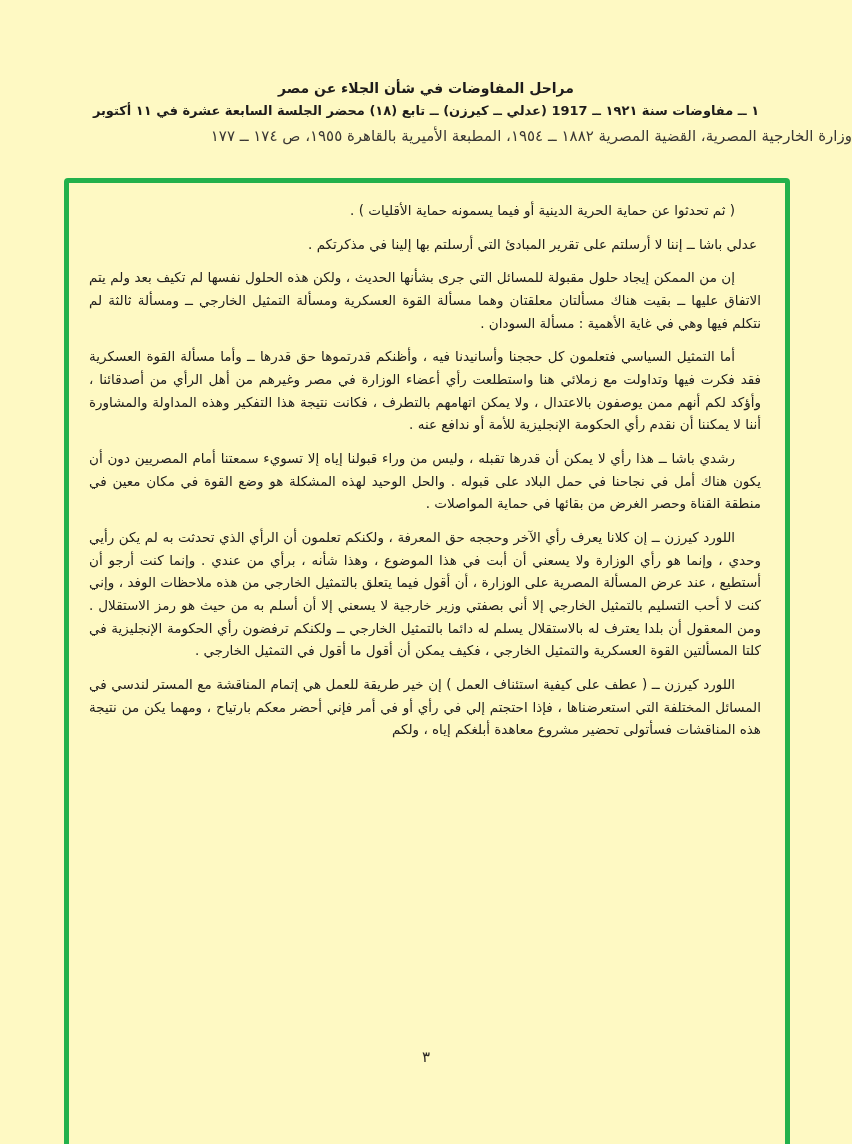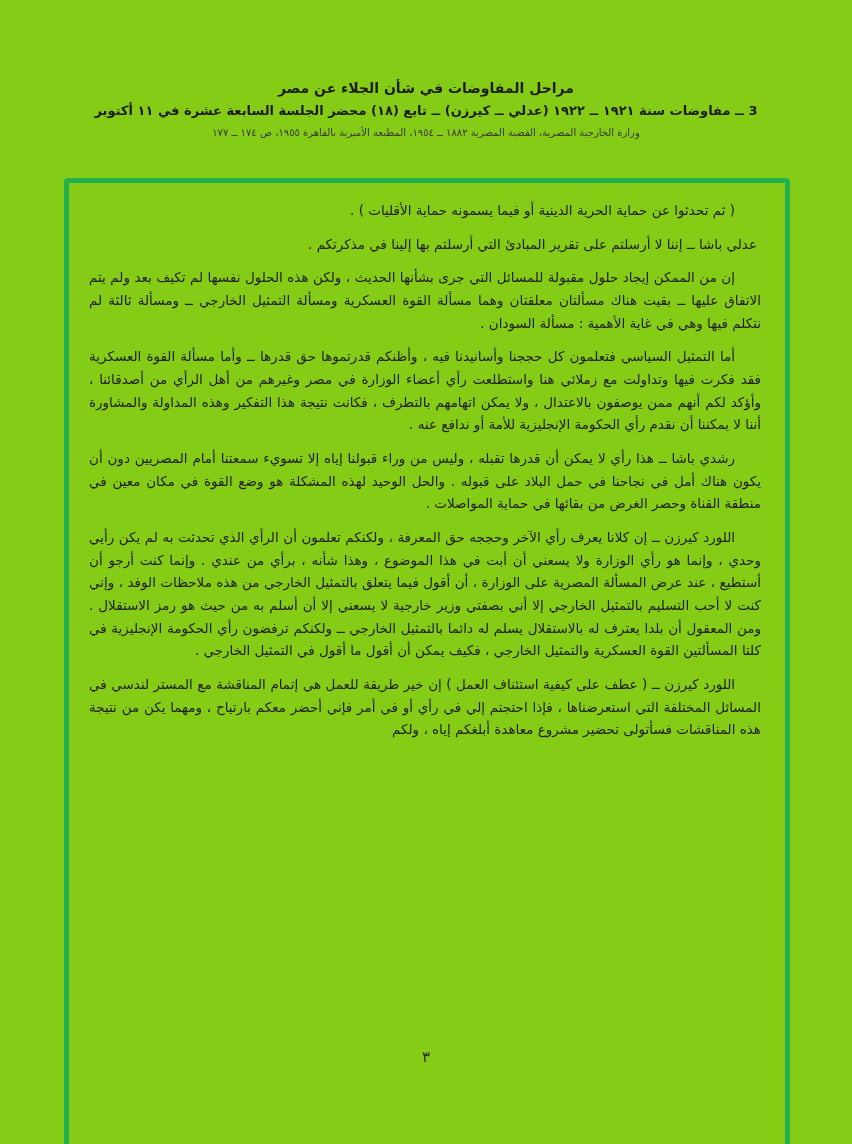--- a/index.html
+++ b/index.html
@@ -8,44 +8,45 @@
     height: 1144px;
     background: #ffffff;
     font-family: "DejaVu Sans", sans-serif;
     color: #1e1c1a;
     position: relative;
     overflow: hidden;
   }
   .page {
     position: absolute;
     inset: 0;
-    background: #84cc16;
+    background: #fef9c3;
   }
   .doc-header {
     position: absolute;
     top: 80px;
     left: 0;
     right: 0;
     text-align: center;
     direction: rtl;
   }
   .doc-title {
     font-size: 14px;
     font-weight: bold;
     letter-spacing: 0.2px;
   }
   .doc-subtitle {
     font-size: 13px;
     font-weight: bold;
     margin-top: 7px;
   }
   .doc-source {
-    font-size: 10px;
+    font-size: 15px;
     margin-top: 9px;
     color: #3a3733;
+    text-align: right;
   }
   .highlight-box {
     position: absolute;
     left: 64px;
     top: 178px;
     width: 726px;
     height: 1008px;
     box-sizing: border-box;
     border: 5px solid var(--highlight, #22b14c);
     border-radius: 4px;
@@ -73,21 +74,21 @@
     color: #2a2723;
   }
 </style>
 </head>
 <body>
 
 <div class="page">
 
   <header class="doc-header">
     <div class="doc-title">مراحل المفاوضات في شأن الجلاء عن مصر</div>
-    <div class="doc-subtitle">3 ــ مفاوضات سنة ١٩٢١ ــ ١٩٢٢ (عدلي ــ كيرزن) ــ تابع (١٨) محضر الجلسة السابعة عشرة في ١١ أكتوبر</div>
+    <div class="doc-subtitle">١ ــ مفاوضات سنة ١٩٢١ ــ 1917 (عدلي ــ كيرزن) ــ تابع (١٨) محضر الجلسة السابعة عشرة في ١١ أكتوبر</div>
     <div class="doc-source">وزارة الخارجية المصرية، القضية المصرية ١٨٨٢ ــ ١٩٥٤، المطبعة الأميرية بالقاهرة ١٩٥٥، ص ١٧٤ ــ ١٧٧</div>
   </header>
 
   <div class="highlight-box">
     <p class="para">( ثم تحدثوا عن حماية الحرية الدينية أو فيما يسمونه حماية الأقليات ) .</p>
     <p class="para no-indent">عدلي باشا ــ إننا لا أرسلتم على تقرير المبادئ التي أرسلتم بها إلينا في مذكرتكم .</p>
     <p class="para">إن من الممكن إيجاد حلول مقبولة للمسائل التي جرى بشأنها الحديث ، ولكن هذه الحلول نفسها لم تكيف بعد ولم يتم الاتفاق عليها ــ بقيت هناك مسألتان معلقتان وهما مسألة القوة العسكرية ومسألة التمثيل الخارجي ــ ومسألة ثالثة لم نتكلم فيها وهي في غاية الأهمية : مسألة السودان .</p>
     <p class="para">أما التمثيل السياسي فتعلمون كل حججنا وأسانيدنا فيه ، وأظنكم قدرتموها حق قدرها ــ وأما مسألة القوة العسكرية فقد فكرت فيها وتداولت مع زملائي هنا واستطلعت رأي أعضاء الوزارة في مصر وغيرهم من أهل الرأي من أصدقائنا ، وأؤكد لكم أنهم ممن يوصفون بالاعتدال ، ولا يمكن اتهامهم بالتطرف ، فكانت نتيجة هذا التفكير وهذه المداولة والمشاورة أننا لا يمكننا أن نقدم رأي الحكومة الإنجليزية للأمة أو ندافع عنه .</p>
     <p class="para">رشدي باشا ــ هذا رأي لا يمكن أن قدرها تقبله ، وليس من وراء قبولنا إياه إلا تسويء سمعتنا أمام المصريين دون أن يكون هناك أمل في نجاحنا في حمل البلاد على قبوله . والحل الوحيد لهذه المشكلة هو وضع القوة في مكان معين في منطقة القناة وحصر الغرض من بقائها في حماية المواصلات .</p>
     <p class="para">اللورد كيرزن ــ إن كلانا يعرف رأي الآخر وحججه حق المعرفة ، ولكنكم تعلمون أن الرأي الذي تحدثت به لم يكن رأيي وحدي ، وإنما هو رأي الوزارة ولا يسعني أن أبت في هذا الموضوع ، وهذا شأنه ، برأي من عندي . وإنما كنت أرجو أن أستطيع ، عند عرض المسألة المصرية على الوزارة ، أن أقول فيما يتعلق بالتمثيل الخارجي من هذه ملاحظات الوفد ، وإني كنت لا أحب التسليم بالتمثيل الخارجي إلا أني بصفتي وزير خارجية لا يسعني إلا أن أسلم به من حيث هو رمز الاستقلال . ومن المعقول أن بلدا يعترف له بالاستقلال يسلم له دائما بالتمثيل الخارجي ــ ولكنكم ترفضون رأي الحكومة الإنجليزية في كلتا المسألتين القوة العسكرية والتمثيل الخارجي ، فكيف يمكن أن أقول ما أقول في التمثيل الخارجي .</p>

